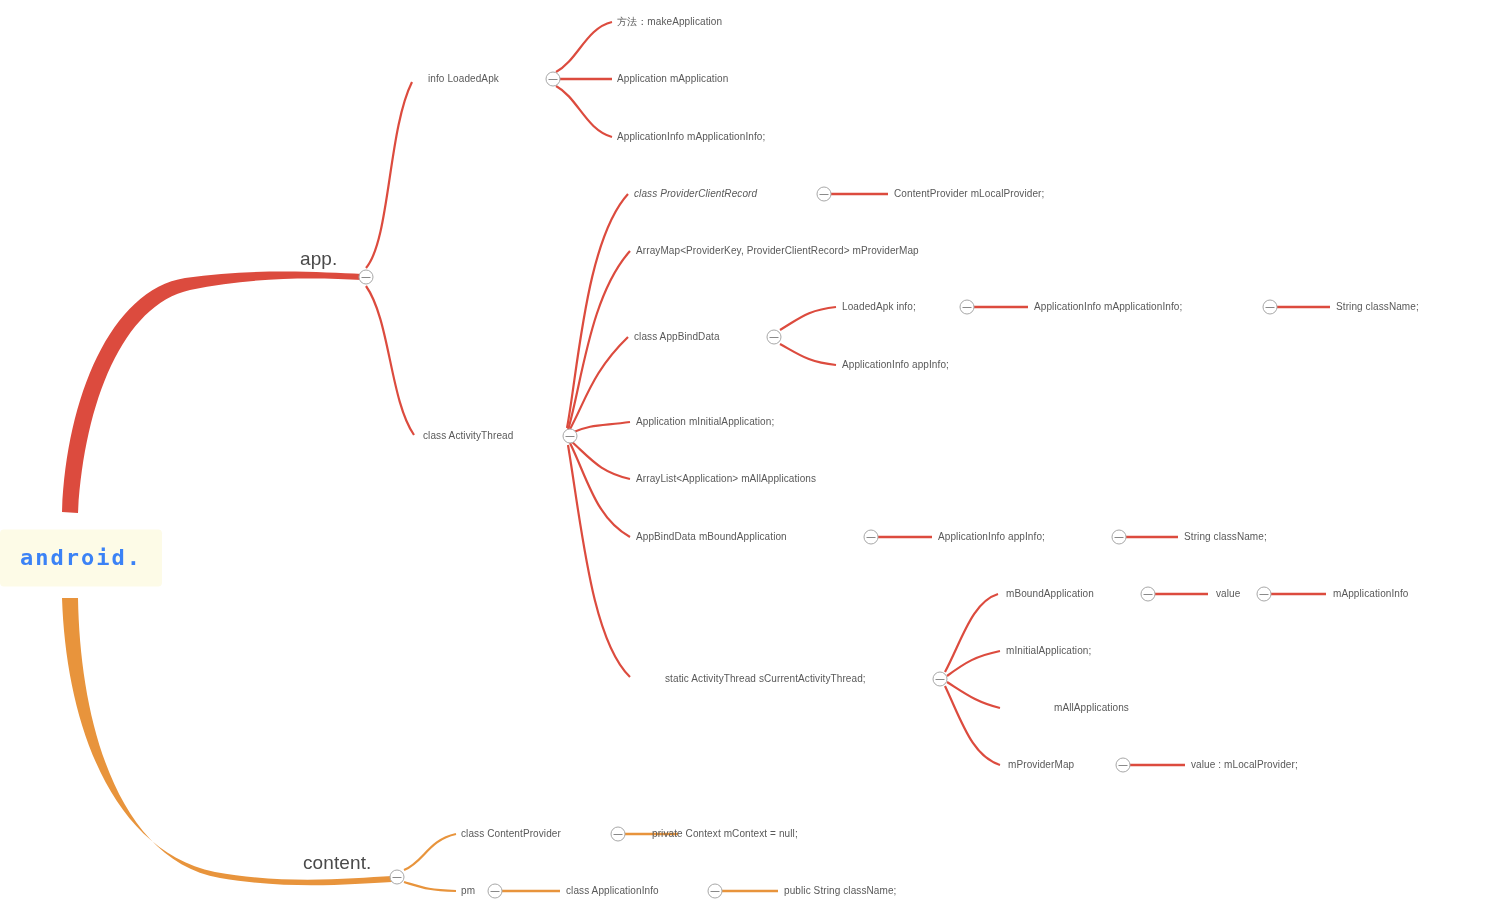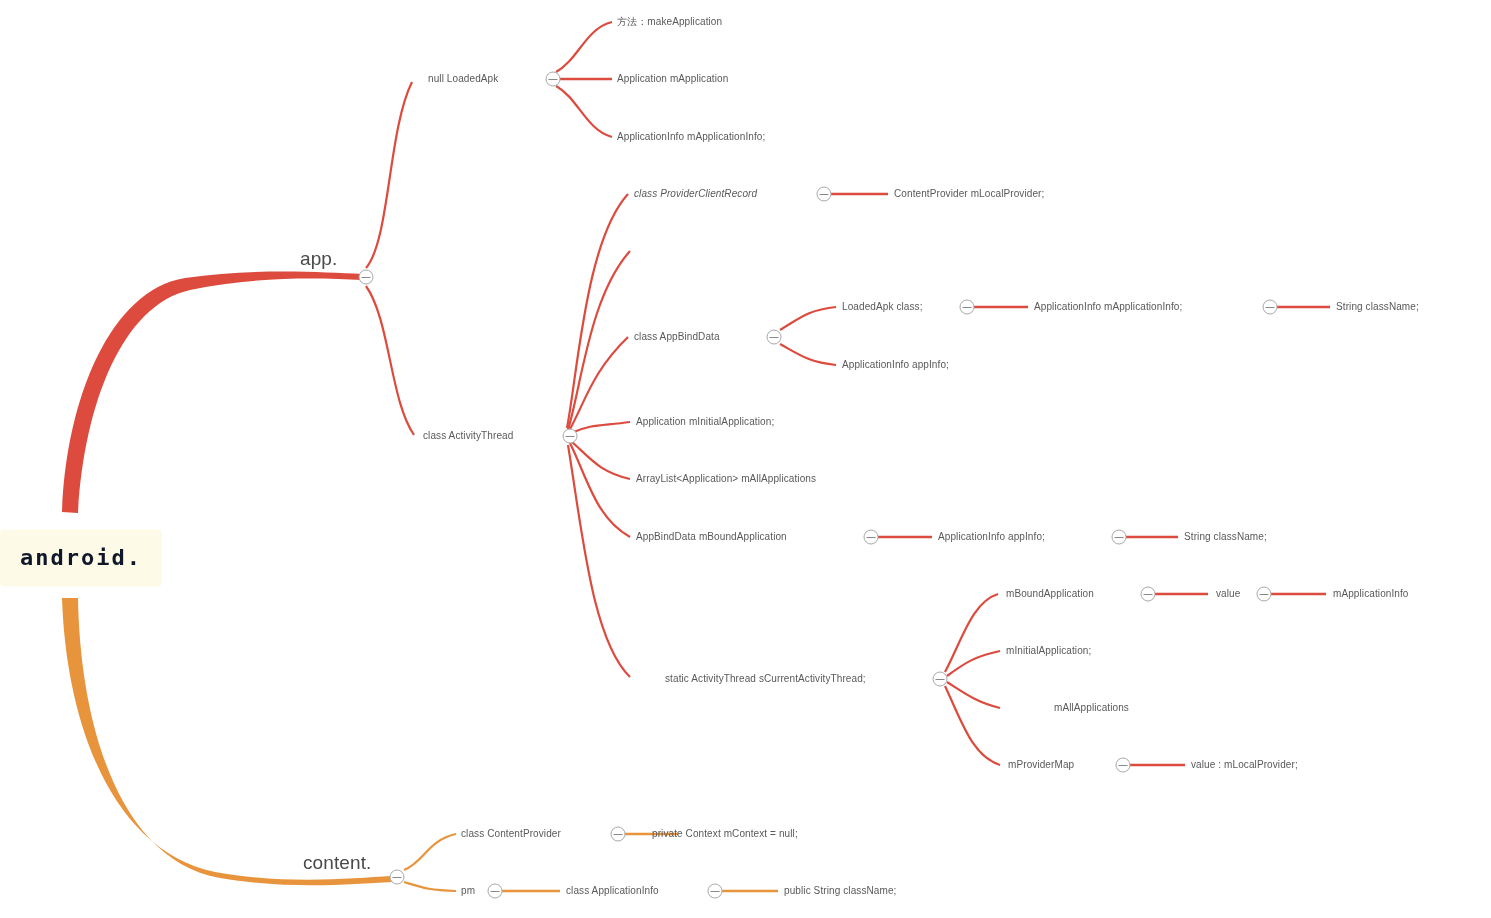--- a/index.html
+++ b/index.html
@@ -37,21 +37,21 @@
     white-space: nowrap;
     color: #595959;
     font-size: 10px;
     line-height: 1;
     letter-spacing: 0.1px;
     transform: translateY(-50%);
   }
 
   .node.root {
     background: #fdfbe7;
-    color: #0f172a;
+    color: #3b82f6;
     font-family: "DejaVu Sans Mono", "Liberation Mono", monospace;
     font-size: 22px;
     font-weight: bold;
     letter-spacing: 2px;
     padding: 17px 20px 18px 20px;
     border-radius: 4px;
   }
 
   .node.level1 {
     font-size: 19px;
@@ -136,39 +136,40 @@
   </svg>
 
   <div class="node root" style="left:0px; top:558px;">android.</div>
 
   <div class="node level1" style="left:300px; top:258px;">app.</div>
   <div class="toggle" style="left:366px; top:277px;"></div>
 
   <div class="node level1" style="left:303px; top:862px;">content.</div>
   <div class="toggle" style="left:397px; top:877px;"></div>
 
-  <div class="node" style="left:428px; top:79px;">null LoadedApk</div>
+  <div class="node" style="left:428px; top:79px;">info LoadedApk</div>
   <div class="toggle" style="left:553px; top:79px;"></div>
 
   <div class="node" style="left:617px; top:22px;">方法：makeApplication</div>
   <div class="node" style="left:617px; top:79px;">Application mApplication</div>
   <div class="node" style="left:617px; top:137px;">ApplicationInfo mApplicationInfo;</div>
 
   <div class="node" style="left:423px; top:436px;">class ActivityThread</div>
   <div class="toggle" style="left:570px; top:436px;"></div>
 
   <div class="node" style="left:634px; top:194px;font-style:italic;">class ProviderClientRecord</div>
   <div class="toggle" style="left:824px; top:194px;"></div>
   <div class="node" style="left:894px; top:194px;">ContentProvider mLocalProvider;</div>
 
+  <div class="node" style="left:636px; top:251px;">ArrayMap&lt;ProviderKey, ProviderClientRecord&gt; mProviderMap</div>
 
   <div class="node" style="left:634px; top:337px;">class AppBindData</div>
   <div class="toggle" style="left:774px; top:337px;"></div>
 
-  <div class="node" style="left:842px; top:307px;">LoadedApk class;</div>
+  <div class="node" style="left:842px; top:307px;">LoadedApk info;</div>
   <div class="toggle" style="left:967px; top:307px;"></div>
   <div class="node" style="left:1034px; top:307px;">ApplicationInfo mApplicationInfo;</div>
   <div class="toggle" style="left:1270px; top:307px;"></div>
   <div class="node" style="left:1336px; top:307px;">String className;</div>
 
   <div class="node" style="left:842px; top:365px;">ApplicationInfo appInfo;</div>
 
   <div class="node" style="left:636px; top:422px;">Application mInitialApplication;</div>
 
   <div class="node" style="left:636px; top:479px;">ArrayList&lt;Application&gt; mAllApplications</div>

